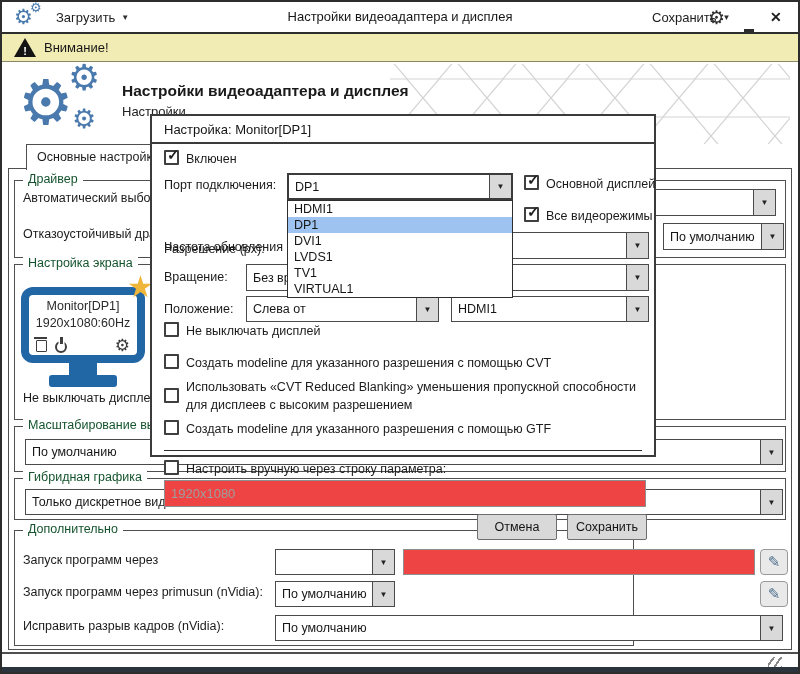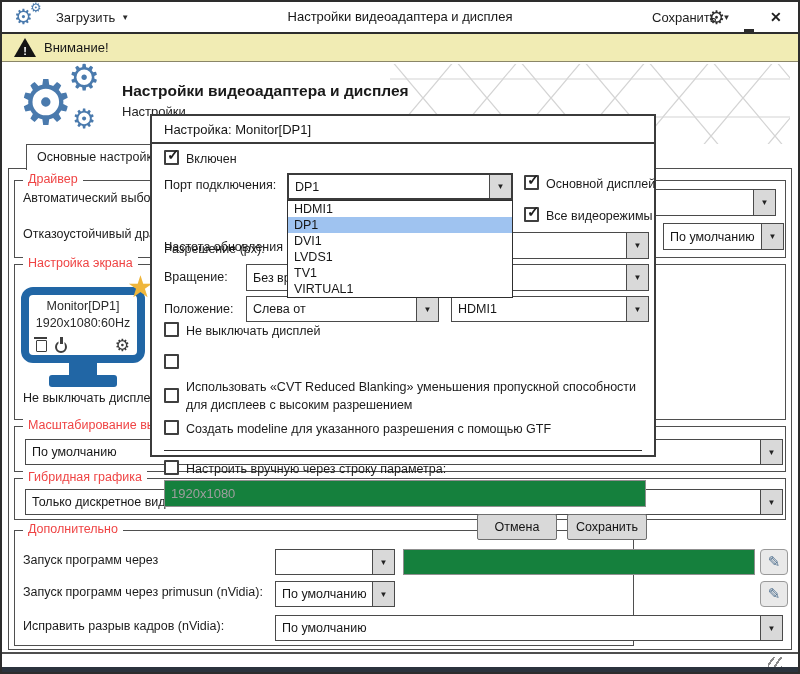--- a/index.html
+++ b/index.html
@@ -31,36 +31,36 @@
   .logo-big .g3 { position:absolute; left:54px; top:38px; font-size:27px; }
   .hdr-title { position:absolute; left:120px; top:80px; font-size:15.5px; font-weight:600; color:#1a1a1a; z-index:2; }
   .hdr-sub { position:absolute; left:120px; top:102px; font-size:13px; color:#222; z-index:2; }
 
   
   .tab { position:absolute; left:24px; top:142px; height:26px; padding:0 10px; background:#fff; border:1.5px solid #4f4f4f; border-bottom:none; font-size:12.5px; line-height:24px; z-index:3; }
   .panel { position:absolute; left:6px; top:166px; width:784px; height:482px; border:1.5px solid #4f4f4f; background:#fff; }
 
   
   .group { position:absolute; border:1.5px solid #4f4f4f; background:#fff; }
-  .legend { position:absolute; top:-9px; left:8px; background:#fff; padding:0 5px; font-size:12.5px; color:#ef4444; white-space:nowrap; }
+  .legend { position:absolute; top:-9px; left:8px; background:#fff; padding:0 5px; font-size:12.5px; color:#14532d; white-space:nowrap; }
   .lbl { position:absolute; font-size:12.5px; color:#1b1b1b; white-space:nowrap; }
 
   
   .combo { position:absolute; background:#fff; border:1.5px solid #4a4a4a; }
   .combo.strong { border-width:2px; border-color:#3b3b3b; }
   .combo .val { position:absolute; left:6px; top:0; bottom:0; right:26px; font-size:12.5px; display:flex; align-items:center; white-space:nowrap; overflow:hidden; color:#161616; }
   .combo .btn { position:absolute; right:0; top:0; bottom:0; width:22px; background:#d9d9d9; border-left:1.5px solid #4a4a4a; display:flex; align-items:center; justify-content:center; }
   .combo .arr { font-size:8px; color:#222; }
 
   
   .cb { position:absolute; width:15px; height:15px; background:#fff; border:2px solid #3f3f3f; border-radius:1px; }
   .cb .tick { position:absolute; left:1px; top:-6px; font-size:15px; font-weight:700; color:#1f1f1f; }
 
   
-  .txt { position:absolute; border:1.5px solid #8f8f8f; background:#15803d; font-size:13px; padding:0 6px; color:#222; font-family:"Liberation Sans", sans-serif; }
+  .txt { position:absolute; border:1.5px solid #8f8f8f; background:#ef4444; font-size:13px; padding:0 6px; color:#222; font-family:"Liberation Sans", sans-serif; }
   .txt::placeholder { color:#9e9e9e; opacity:1; }
   .pushbtn { position:absolute; background:#d9d9d9; border:1.5px solid #6e6e6e; border-radius:2px; font-size:12.5px; color:#141414; display:flex; align-items:center; justify-content:center; cursor:default; }
   .editbtn { position:absolute; width:28px; height:26px; background:#e9e9e9; border:1px solid #999; border-radius:4px; display:flex; align-items:center; justify-content:center; }
   .editbtn .pen { font-size:15px; color:#50708f; }
 
   
   .mon-screen { position:absolute; border:8px solid #2166a5; border-radius:12px; background:#fff; }
   .mon-name { position:absolute; left:0; right:0; top:4px; text-align:center; font-size:12.5px; font-weight:400; color:#2b2b2b; }
   .mon-mode { position:absolute; left:0; right:0; top:21px; text-align:center; font-size:12.5px; color:#2b2b2b; }
   .mon-icons { position:absolute; left:7px; right:7px; top:42px; height:18px; }
@@ -313,20 +313,21 @@
       <span class="val">HDMI1</span>
       <span class="btn">
           <span class="arr">▼</span>
         </span>
     </div>
 
     <span class="cb" style="left:12px; top:206px;"></span>
     <span class="lbl" style="left:34px; top:208px;">Не выключать дисплей</span>
 
     <span class="cb" style="left:12px; top:238px;"></span>
+    <span class="lbl" style="left:34px; top:240px;">Создать modeline для указанного разрешения с помощью CVT</span>
 
     <span class="cb" style="left:12px; top:272px;"></span>
     <span class="lbl" style="left:34px; top:264px;">Использовать «CVT Reduced Blanking» уменьшения пропускной способности</span>
     <span class="lbl" style="left:34px; top:282px;">для дисплеев с высоким разрешением</span>
 
     <span class="cb" style="left:12px; top:304px;"></span>
     <span class="lbl" style="left:34px; top:306px;">Создать modeline для указанного разрешения с помощью GTF</span>
 
     <div class="sep" style="top:334px;"></div>
 

